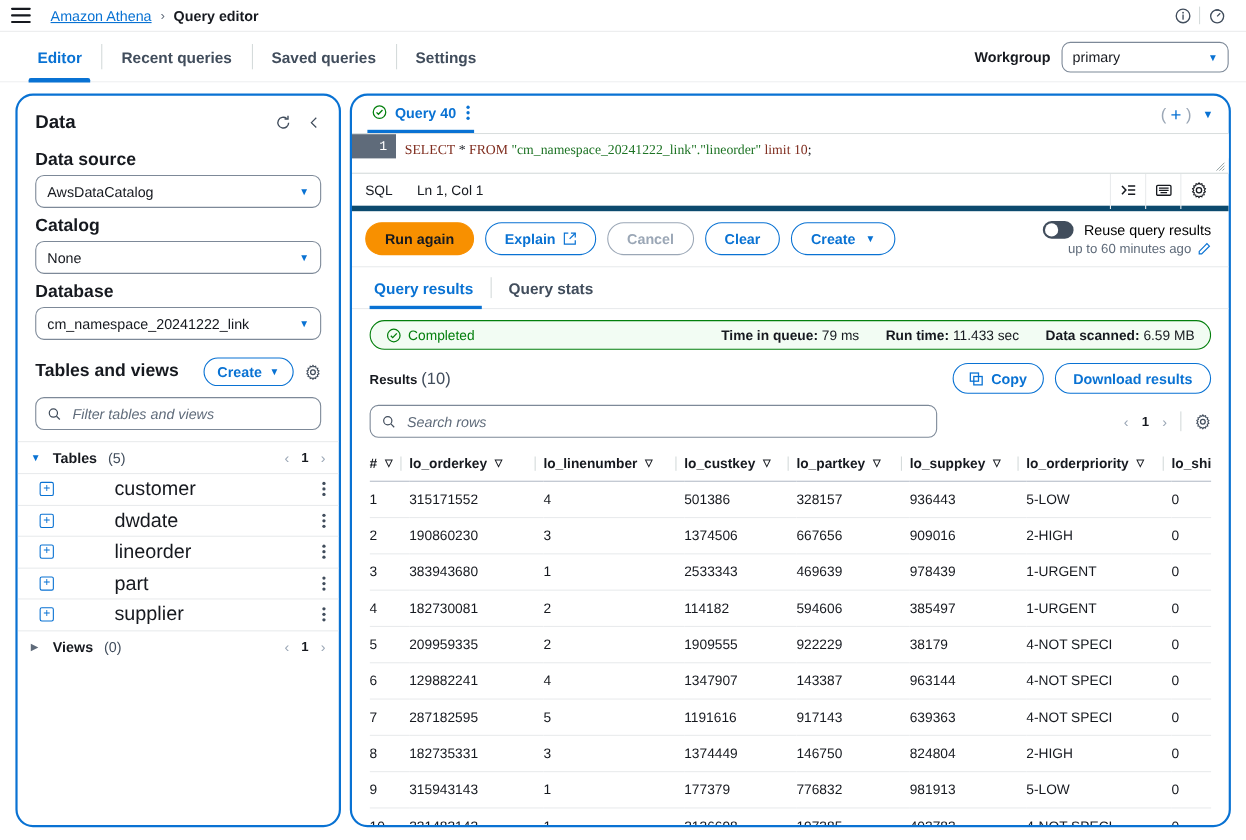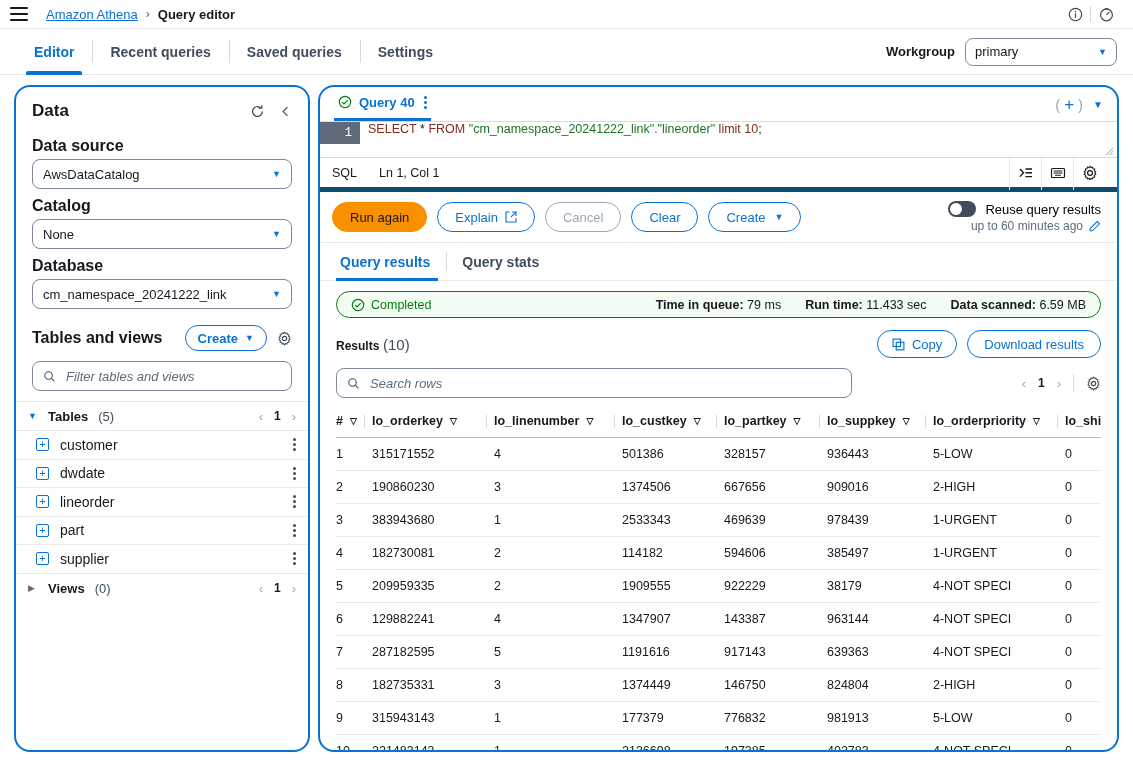--- a/index.html
+++ b/index.html
@@ -160,21 +160,21 @@
     border-bottom: 1px solid #e9ebed;
     gap: 11px; cursor: pointer;
   }
   .plusbox {
     width: 13px; height: 13px;
     border: 1px solid #0972d3; border-radius: 2px;
     color: #0972d3; font-size: 11px; line-height: 11px;
     display: flex; align-items: center; justify-content: center;
     cursor: pointer; flex: none;
   }
-  .ti-name { font-size: 14px; }
+  .ti-name { font-size: 18px; margin-left: 44px; }
   .kebab { margin-left: auto; color: #414d5c; cursor: pointer; letter-spacing: 0; line-height: 4px; font-size: 13px; }
   .kebab span { display: block; width: 3px; height: 3px; border-radius: 50%; background: #414d5c; margin: 2px 0; }
 
   
   .mainpanel {
     flex: 1;
     border: 2px solid #0972d3;
     border-radius: 16px;
     background: #fff;
     display: flex; flex-direction: column;
@@ -203,22 +203,22 @@
   .editor-wrap { border-top: 1px solid #d5dbdb; background: #fff; position: relative; }
   .code-row { display: flex; height: 22px; align-items: stretch; }
   .gutter {
     width: 40px; background: #5f6b7a; color: #fff;
     font-family: "Liberation Mono", monospace; font-size: 12px;
     display: flex; align-items: center; justify-content: flex-end;
     padding-right: 8px;
   }
   .codeline {
     flex: 1; background: #fff;
-    font-family: Liberation Sans, sans-serif; font-size: 12.5px;
-    display: flex; align-items: flex-start; padding-left: 8px;
+    font-family: Liberation Serif, serif; font-size: 12.5px;
+    display: flex; align-items: flex-end; padding-left: 8px;
     white-space: pre;
   }
   .k-kw { color: #7f2c1e; }
   .k-op { color: #16191f; }
   .k-str { color: #1d7324; }
   .k-num { color: #7f2c1e; }
   .editor-bottom { height: 14px; border-bottom: 1px solid #d5dbdb; position: relative; }
   .resize-grip {
     position: absolute; right: 3px; bottom: 1px;
     width: 9px; height: 9px;
@@ -238,21 +238,21 @@
   }
 
   
   .actionrow {
     display: flex; align-items: center;
     padding: 9px 12px; gap: 10px;
     border-bottom: 1px solid #e9ebed;
   }
   .btn {
     height: 30px; padding: 0 17px;
-    border-radius: 16px; font-size: 13px; font-weight: normal;
+    border-radius: 16px; font-size: 13px; font-weight: bold;
     display: flex; align-items: center; gap: 7px; cursor: pointer;
     background: #fff;
     text-align: right;
   }
   .btn-primary { background: #f89000; border: 1px solid #f89000; color: #16191f; }
   .btn-normal { border: 1px solid #0972d3; color: #0972d3; }
   .btn-disabled { border: 1px solid #9ba7b6; color: #9ba7b6; cursor: default; }
   .reuse-wrap {
     margin-left: auto; display: flex; flex-direction: column;
     align-items: flex-end; gap: 2px; padding-right: 4px;

